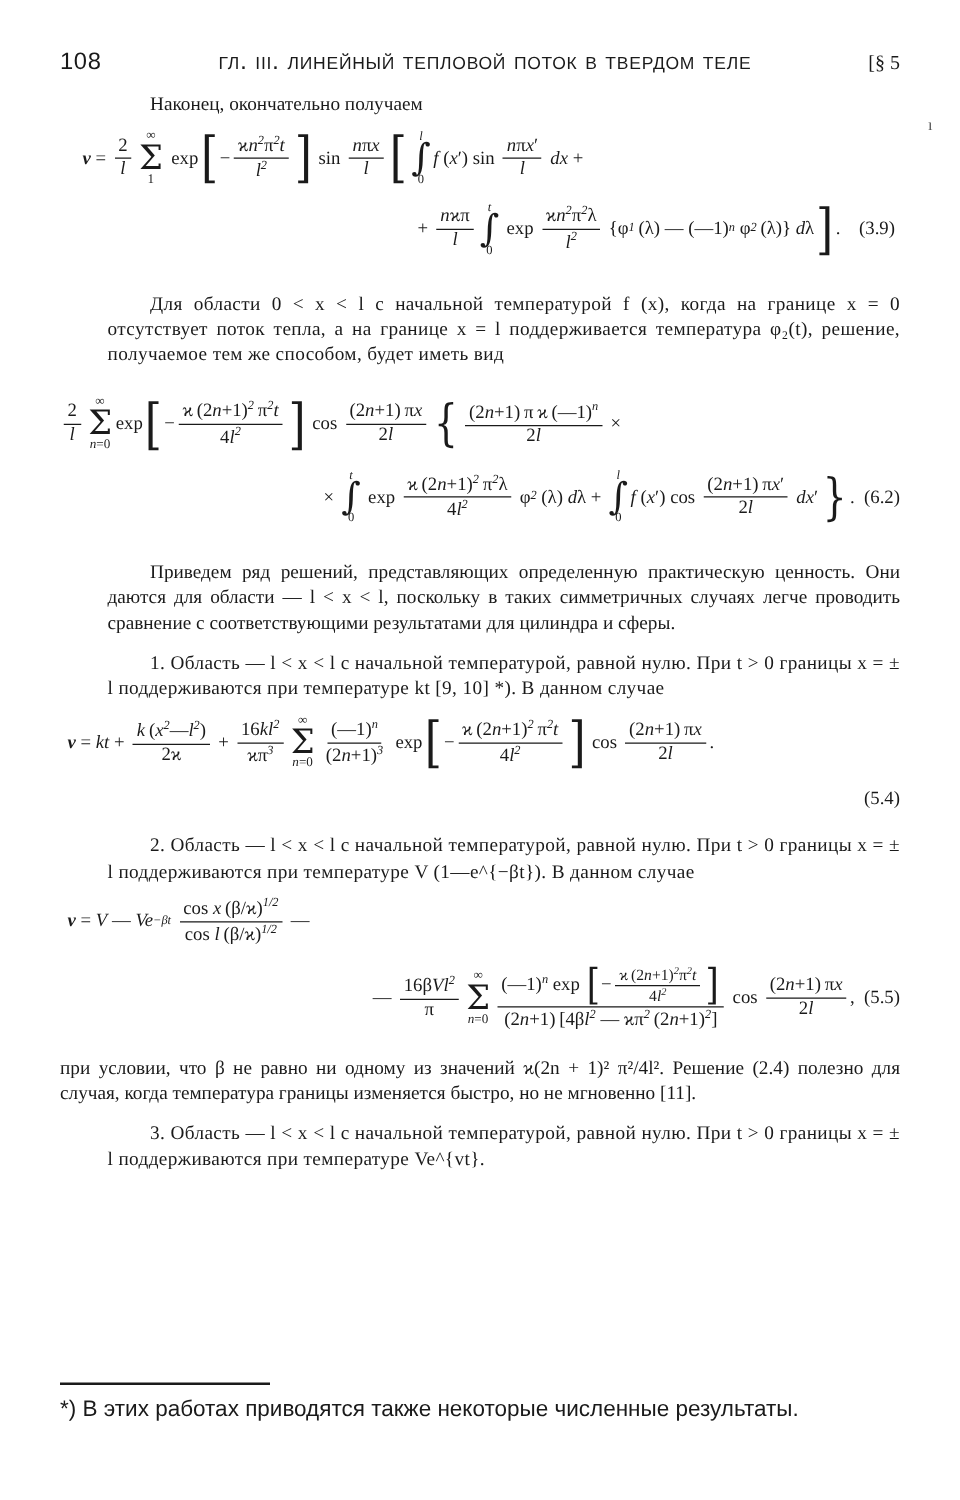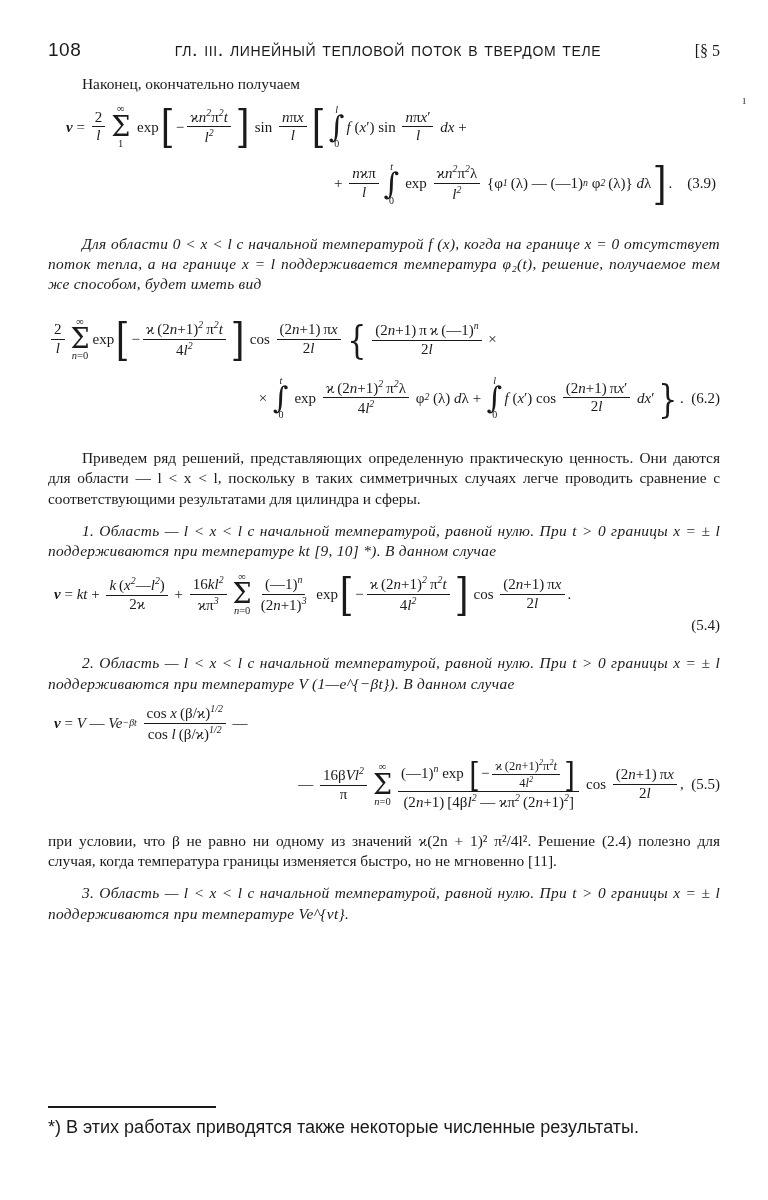--- a/index.html
+++ b/index.html
@@ -55,23 +55,23 @@
     top: 74px;
     left: 48px;
     width: 672px;
   }
   p {
     margin: 0 0 0 0;
     font-size: 15.4px;
     line-height: 1.32;
     text-align: justify;
   }
-  .indent { text-indent: 34px; }
+  .indent { text-indent: 34px; margin-left: 38px; }
   .spaced { letter-spacing: 0.3px; }
-  .italic { font-style: italic; }
+  .italic { }
   .vspace-sm { height: 10px; }
   .vspace-md { height: 18px; }
 
   .para { margin-bottom: 2px; }
 
   
   .math-block {
     position: relative;
     font-size: 15px;
     line-height: 1.1;
@@ -327,21 +327,21 @@
         <span class="frac">
             <span class="num">ϰ (2<span class="mi">n</span>+1)<sup class="exp">2</sup> π<sup class="exp">2</sup><span class="mi">t</span></span>
             <span class="den">4<span class="mi">l</span><sup class="exp">2</sup></span>
           </span>
         <span class="brk brk-tall">]</span>&nbsp;cos&nbsp;
         <span class="frac">
             <span class="num">(2<span class="mi">n</span>+1) π<span class="mi">x</span></span>
             <span class="den">2<span class="mi">l</span></span>
           </span>.
       </div>
-      <div class="math-row right" style="margin-top:0;">
+      <div class="math-row right" style="margin-top:14px;">
         <span class="eqno">(5.4)</span>
       </div>
     </div>
 
     <div class="vspace-sm"></div>
 
     <p class="indent para italic spaced">2. Область — l &lt; x &lt; l с начальной температурой, равной нулю. При t &gt; 0 границы x = ± l поддерживаются при температуре V (1—e^{−βt}). В данном случае</p>
 
     <div class="math-block">
       <div class="math-row" style="padding-left:6px;">

